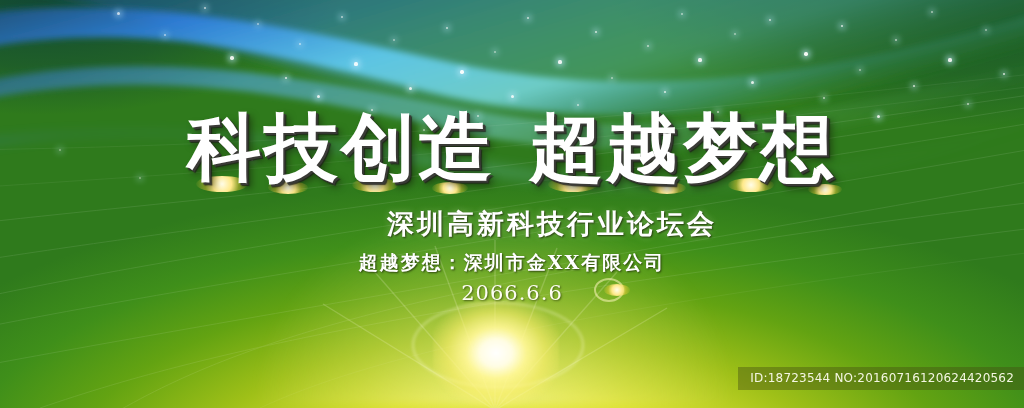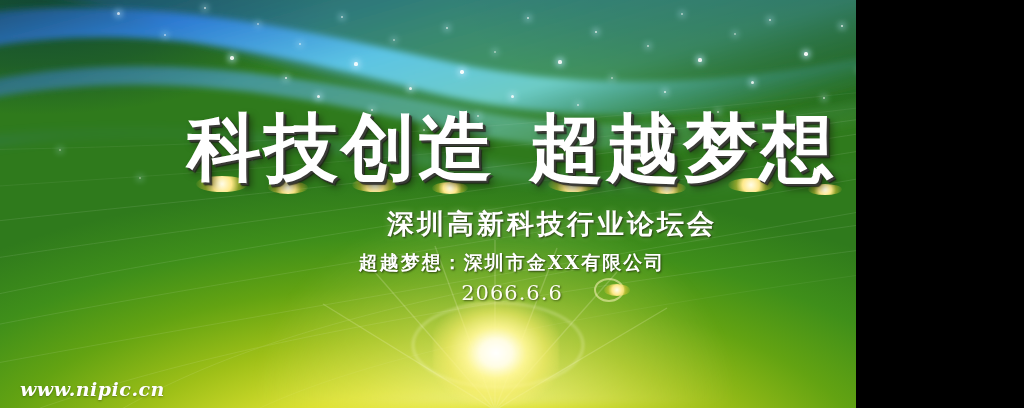--- a/index.html
+++ b/index.html
@@ -1,21 +1,21 @@
 <!DOCTYPE html>
 <html><head>
 <meta charset="utf-8">
 <title>Banner</title>
 <style>
   html,body{margin:0;padding:0;background:#000;}
   body{font-family:"Liberation Sans",sans-serif;}
 
   #poster{
     position:relative;
-    width:856px;height:408px;
+    width:1024px;height:408px;
     overflow:hidden;
     background:#ef4444;
   }
 
   
   .bg-base{
     position:absolute;inset:0;
     background:
       radial-gradient(ellipse 680px 300px at 50% 118%, #fdfb7e 0%, #f7f160 14%, #dbe130 30%, #9fc018 48%, #63a312 66%, #3f8f1a 82%, #2f7a1c 100%),
       linear-gradient(to bottom, #1d5e4e 0%, #24704a 9%, #2b7b33 20%, #35871f 34%, #439716 50%, #5ea312 66%, #86b110 80%, #b9cb14 92%, #d8e21c 100%);
@@ -319,17 +319,17 @@
 
   <div class="textwrap">
     <div class="title"><span>科技创造</span><span class="gap"></span><span>超越梦想</span></div>
 
     <div class="subtitle">深圳高新科技行业论坛会</div>
     <div class="organizer">超越梦想：深圳市金XX有限公司</div>
     <div class="date">2066.6.6</div>
   </div>
 
   <div class="wm">
-    <span class="wm-url">www.nipic.cn</span>
-  </div>
-
+  </div>
+
+  <div class="idbadge">ID:18723544 NO:20160716120624420562</div>
 
 </div>
 
 </body></html>

